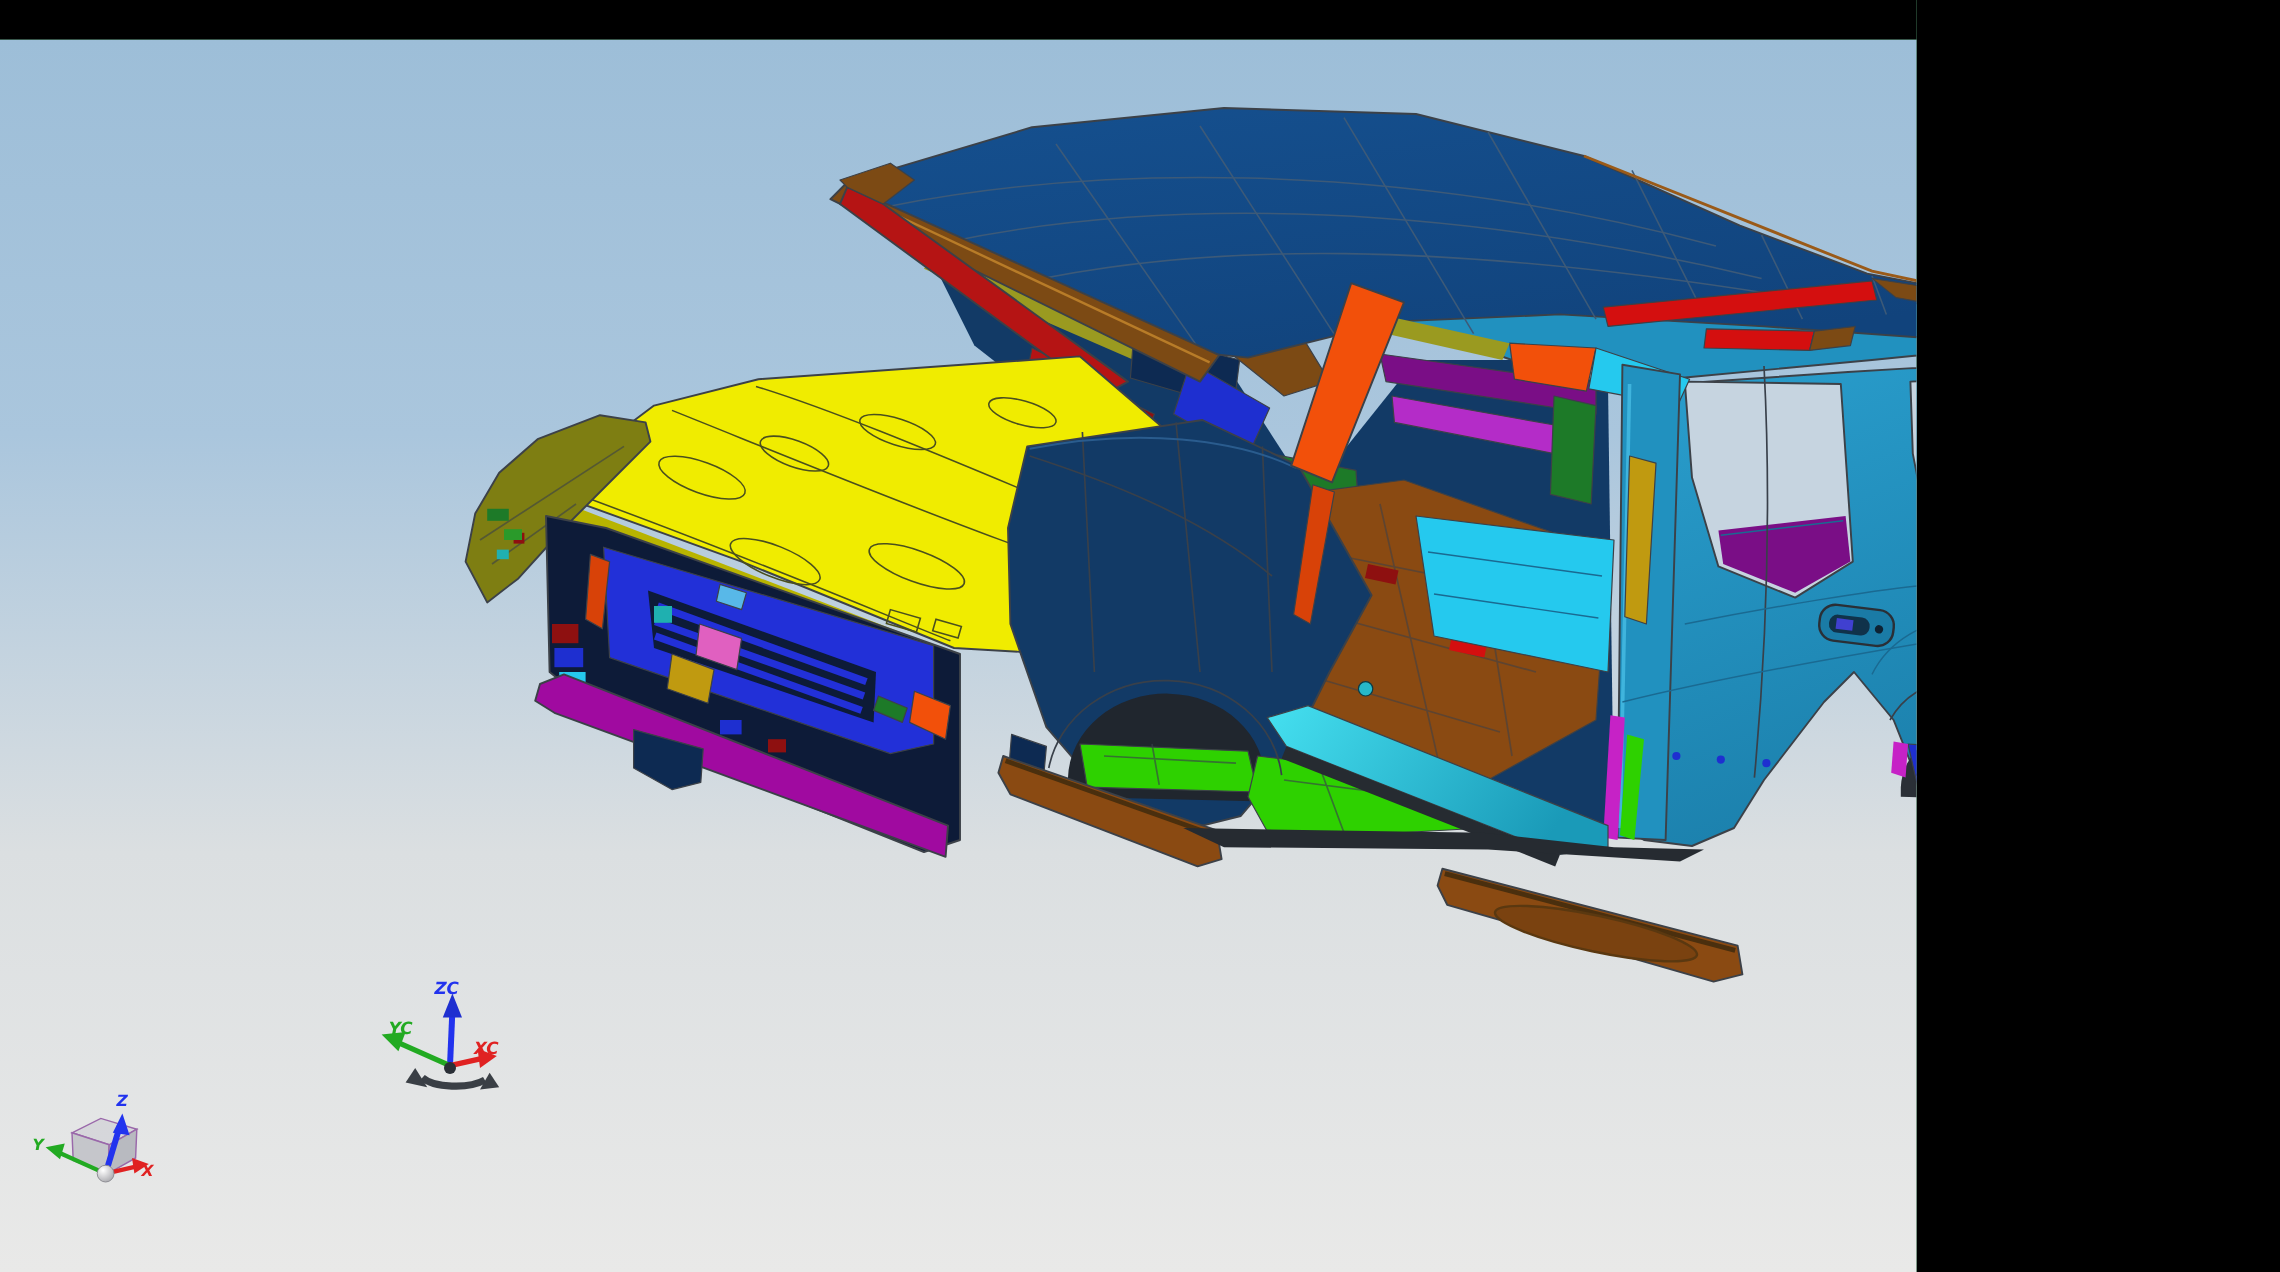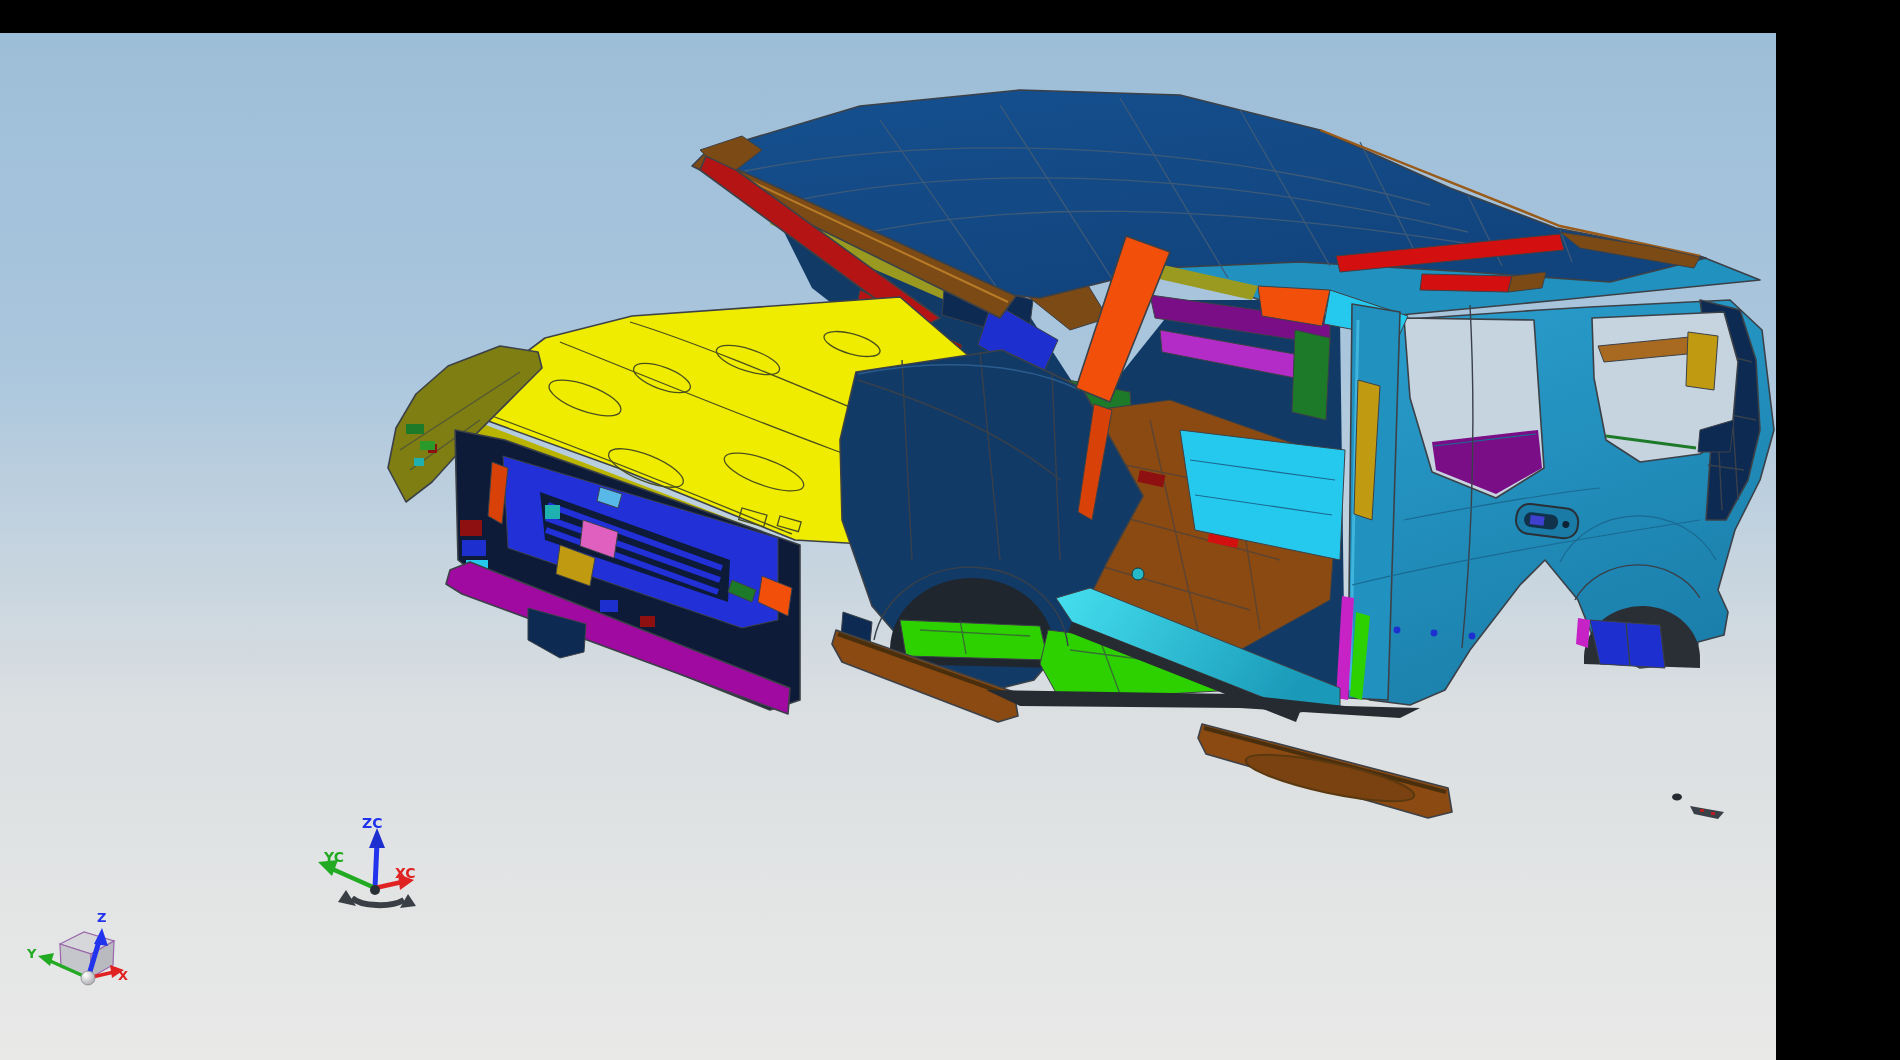--- a/index.html
+++ b/index.html
@@ -1,17 +1,17 @@
 <!DOCTYPE html>
 <html><head>
 <meta charset="utf-8">
 <style>
   html,body{margin:0;padding:0;background:#000;}
   body{font-family:"DejaVu Sans", "Liberation Sans", sans-serif;}
-  .stage{position:relative;width:1776px;height:1060px;background:#86efac;overflow:hidden;}
+  .stage{position:relative;width:1597px;height:1060px;background:#86efac;overflow:hidden;font-style:italic;}
   svg{display:block;}
   .part{stroke:#3c4148;stroke-width:1.6;stroke-linejoin:round;}
   .part-thin{stroke:#3c4148;stroke-width:1;stroke-linejoin:round;}
   .noline{stroke:none;}
   .seam{fill:none;stroke:#39404a;stroke-width:1.4;}
   .seam-soft{fill:none;stroke:#1a6a92;stroke-width:1.2;}
   .roofline{fill:none;stroke:#3d5a78;stroke-width:1.3;}
   .hoodline{fill:none;stroke:#4a4f1e;stroke-width:1.3;}
   .axis-label{font-size:14px;font-weight:bold;}
   .axis-label-small{font-size:13px;font-weight:bold;}

